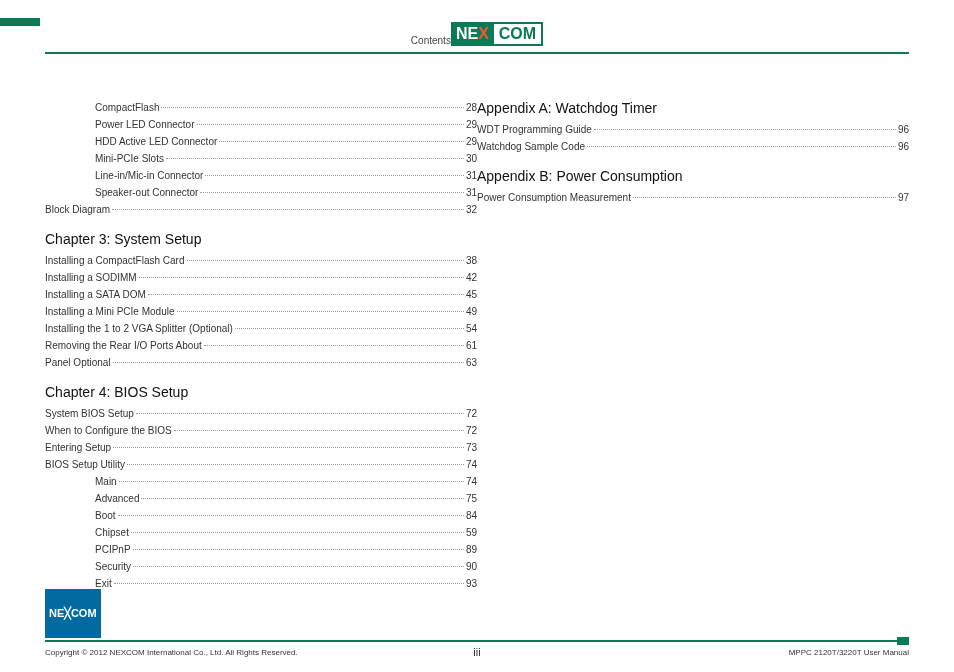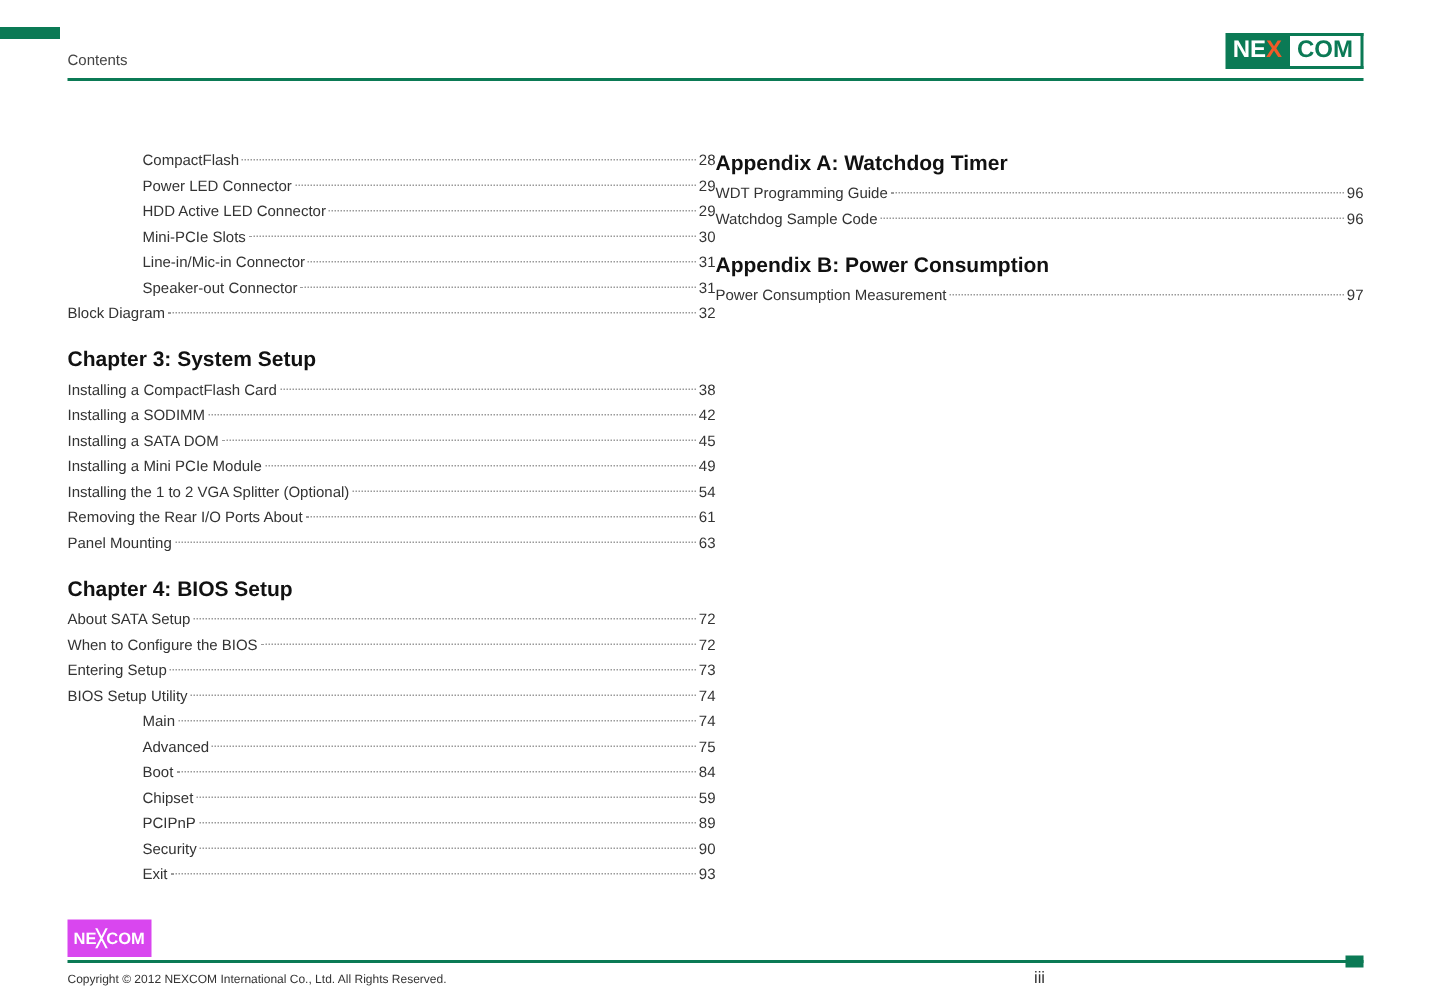--- a/index.html
+++ b/index.html
@@ -1,38 +1,38 @@
 <!DOCTYPE html>
 <html><head>
 <meta charset="utf-8">
 <style>
 *{box-sizing:border-box;margin:0;padding:0}
 body{font-family:"Segoe UI",Arial,sans-serif;background:#fff;color:#333;width:954px;height:672px;position:relative;padding:22px 45px 0 45px}
-.top{display:flex;justify-content:space-between;align-items:flex-end;margin-bottom:6px}
+.top{display:flex;justify-content:center;align-items:flex-end;margin-bottom:6px}
 .crumb{font-size:10px;color:#444}
 .logo{display:flex;align-items:center;gap:0}
 .logo-bar{background:#0b7a55;color:#fff;display:inline-flex;align-items:center;padding:3px 5px;font-weight:700;font-size:16px;letter-spacing:0}
 .logo-bar .ex{color:#f05a28}
 .logo-com{background:#fff;border:2px solid #0b7a55;color:#0b7a55;font-weight:700;font-size:16px;padding:1px 5px;border-left:none;display:inline-flex;align-items:center}
 .rule{height:2px;background:#0b7a55;width:100%;position:relative}
 .dash{position:absolute;left:0;top:18px;width:40px;height:8px;background:#0b7a55}
 .cols{display:flex;margin-top:46px}
 .col{flex:1;font-size:10px;color:#333}
 .row{display:flex;align-items:baseline;margin-bottom:2px;line-height:1.5}
 .row.i1{padding-left:50px}
 .lbl{white-space:nowrap}
 .dots{flex:1;border-bottom:1px dotted #9a9a9a;margin:0 2px;position:relative;top:-3px}
 .pg{white-space:nowrap}
-.h{font-size:14px;font-weight:700;color:#111;margin:14px 0 6px 0}
+.h{font-size:14px;font-weight:400;color:#111;margin:14px 0 6px 0}
 .h.first{margin-top:0}
 .footer{position:absolute;left:45px;right:45px;bottom:14px}
 .footer .bar{height:2px;background:#0b7a55;margin-bottom:4px;position:relative}
 .footer .bar:after{content:"";position:absolute;right:0;top:-3px;width:12px;height:8px;background:#0b7a55}
 .footer .line{display:flex;justify-content:flex-start;align-items:center;font-size:8px;color:#333}
-.flogo{background:#d946ef;color:#fff;font-weight:700;font-size:11px;padding:6px 4px;display:inline-block;margin-bottom:2px}
+.flogo{background:#0369a1;color:#fff;font-weight:700;font-size:11px;padding:18px 4px;display:inline-block;margin-bottom:2px}
 .pgnum{font-weight:400;font-size:11px;text-align:center;flex:1}
 .fleft{flex:1;text-align:left}
 .fright{flex:1;text-align:right}
 </style>
 </head>
 <body>
 
 <div class="top">
   <div class="crumb">Contents</div>
   <div class="logo">
@@ -111,29 +111,29 @@
           <span class="lbl">Installing the 1 to 2 VGA Splitter (Optional)</span>
           <span class="dots"></span>
           <span class="pg">54</span>
         </div>
         <div class="row">
           <span class="lbl">Removing the Rear I/O Ports About</span>
           <span class="dots"></span>
           <span class="pg">61</span>
         </div>
         <div class="row">
-          <span class="lbl">Panel Mounting</span>
+          <span class="lbl">Panel Optional</span>
           <span class="dots"></span>
           <span class="pg">63</span>
         </div>
       </div>
     <div class="h">Chapter 4: BIOS Setup</div>
     <div id="ch4">
         <div class="row">
-          <span class="lbl">About SATA Setup</span>
+          <span class="lbl">System BIOS Setup</span>
           <span class="dots"></span>
           <span class="pg">72</span>
         </div>
         <div class="row">
           <span class="lbl">When to Configure the BIOS</span>
           <span class="dots"></span>
           <span class="pg">72</span>
         </div>
         <div class="row">
           <span class="lbl">Entering Setup</span>
@@ -206,14 +206,15 @@
       </div>
   </div>
 </div>
 
 <div class="footer">
   <div class="flogo"><span>NE</span><span style="color:#fff">╳</span><span>COM</span></div>
   <div class="bar"></div>
   <div class="line">
     <div class="fleft">Copyright © 2012 NEXCOM International Co., Ltd. All Rights Reserved.</div>
     <div class="pgnum">iii</div>
+    <div class="fright">MPPC 2120T/3220T User Manual</div>
   </div>
 </div>
 
 </body></html>

